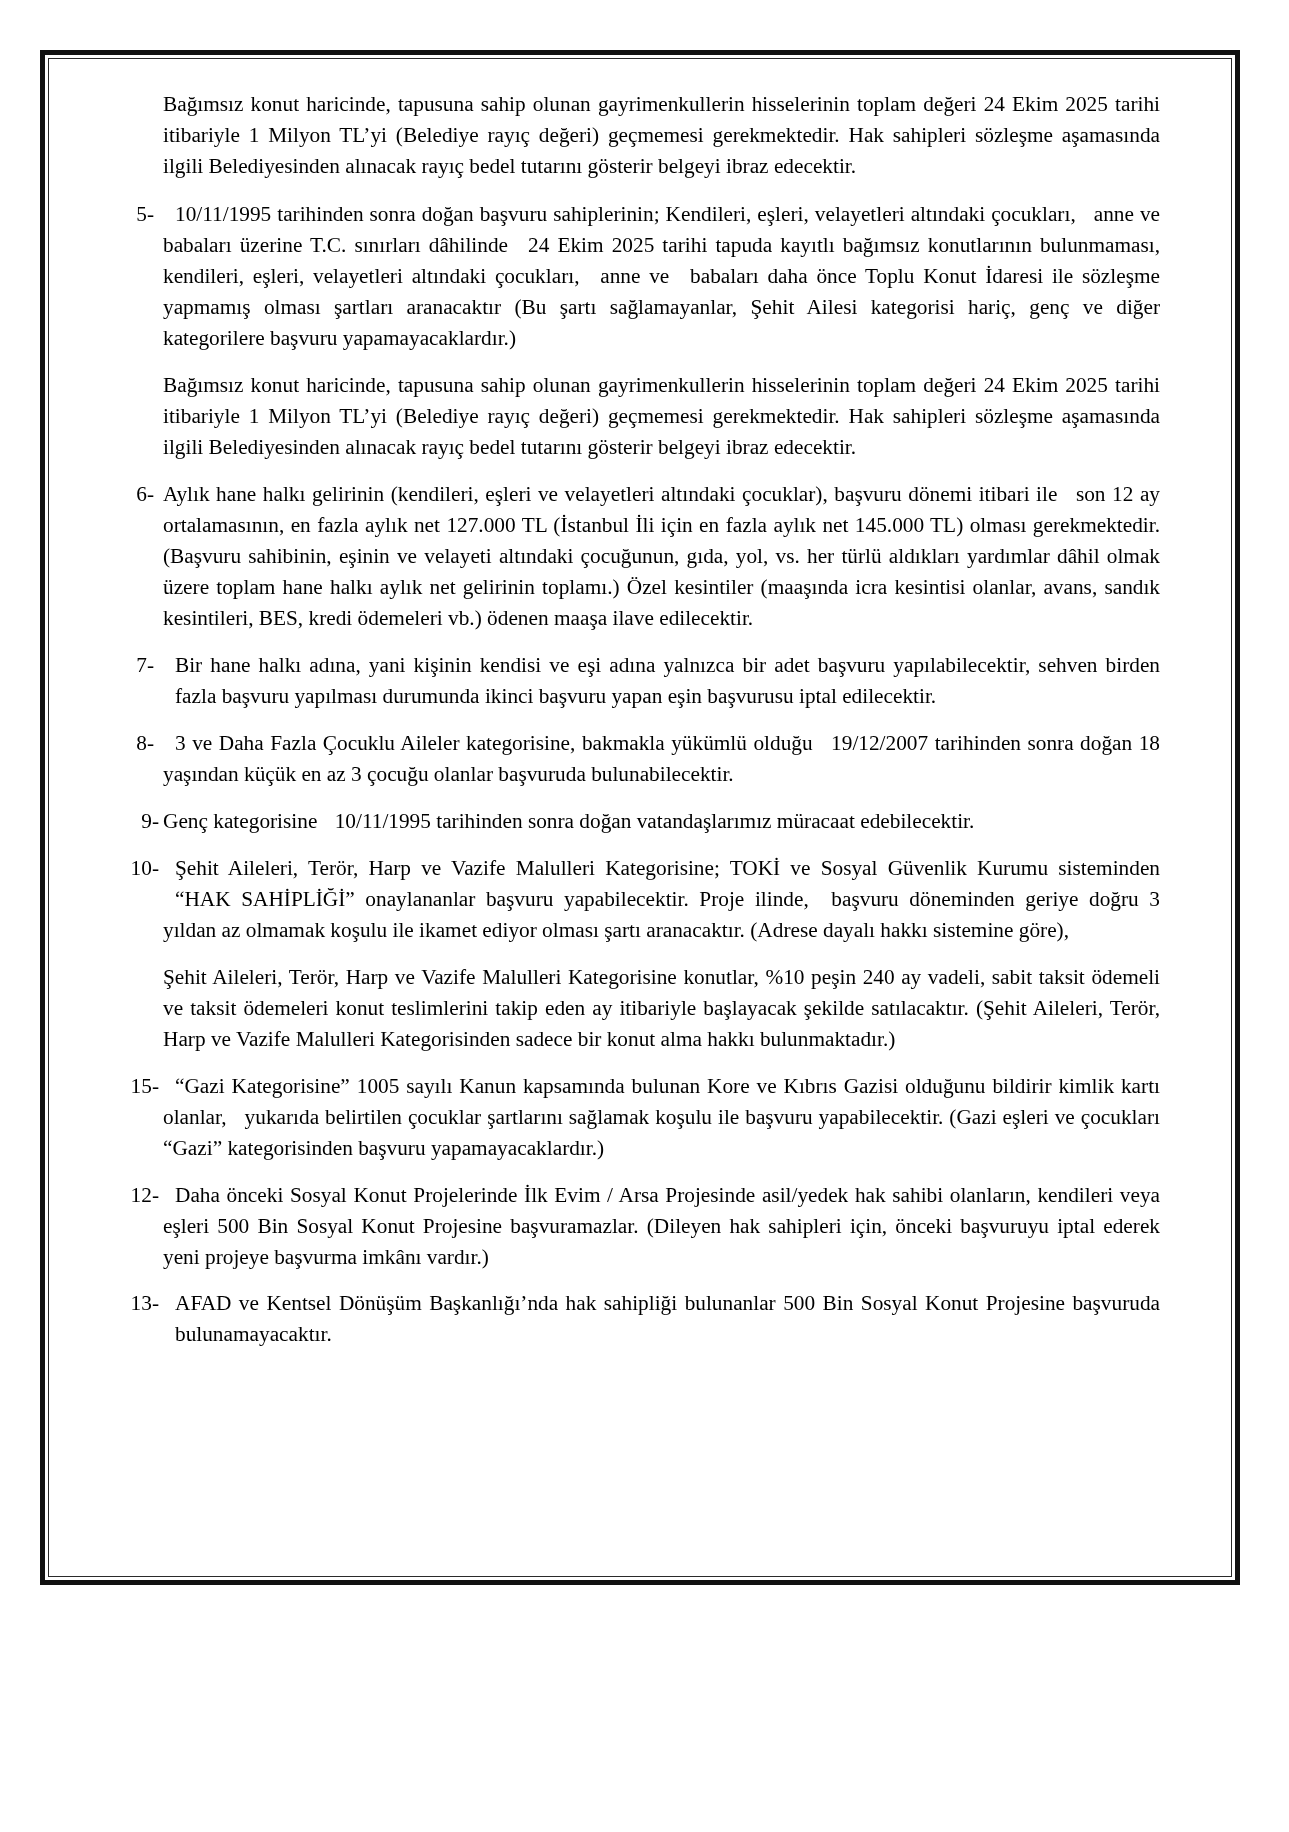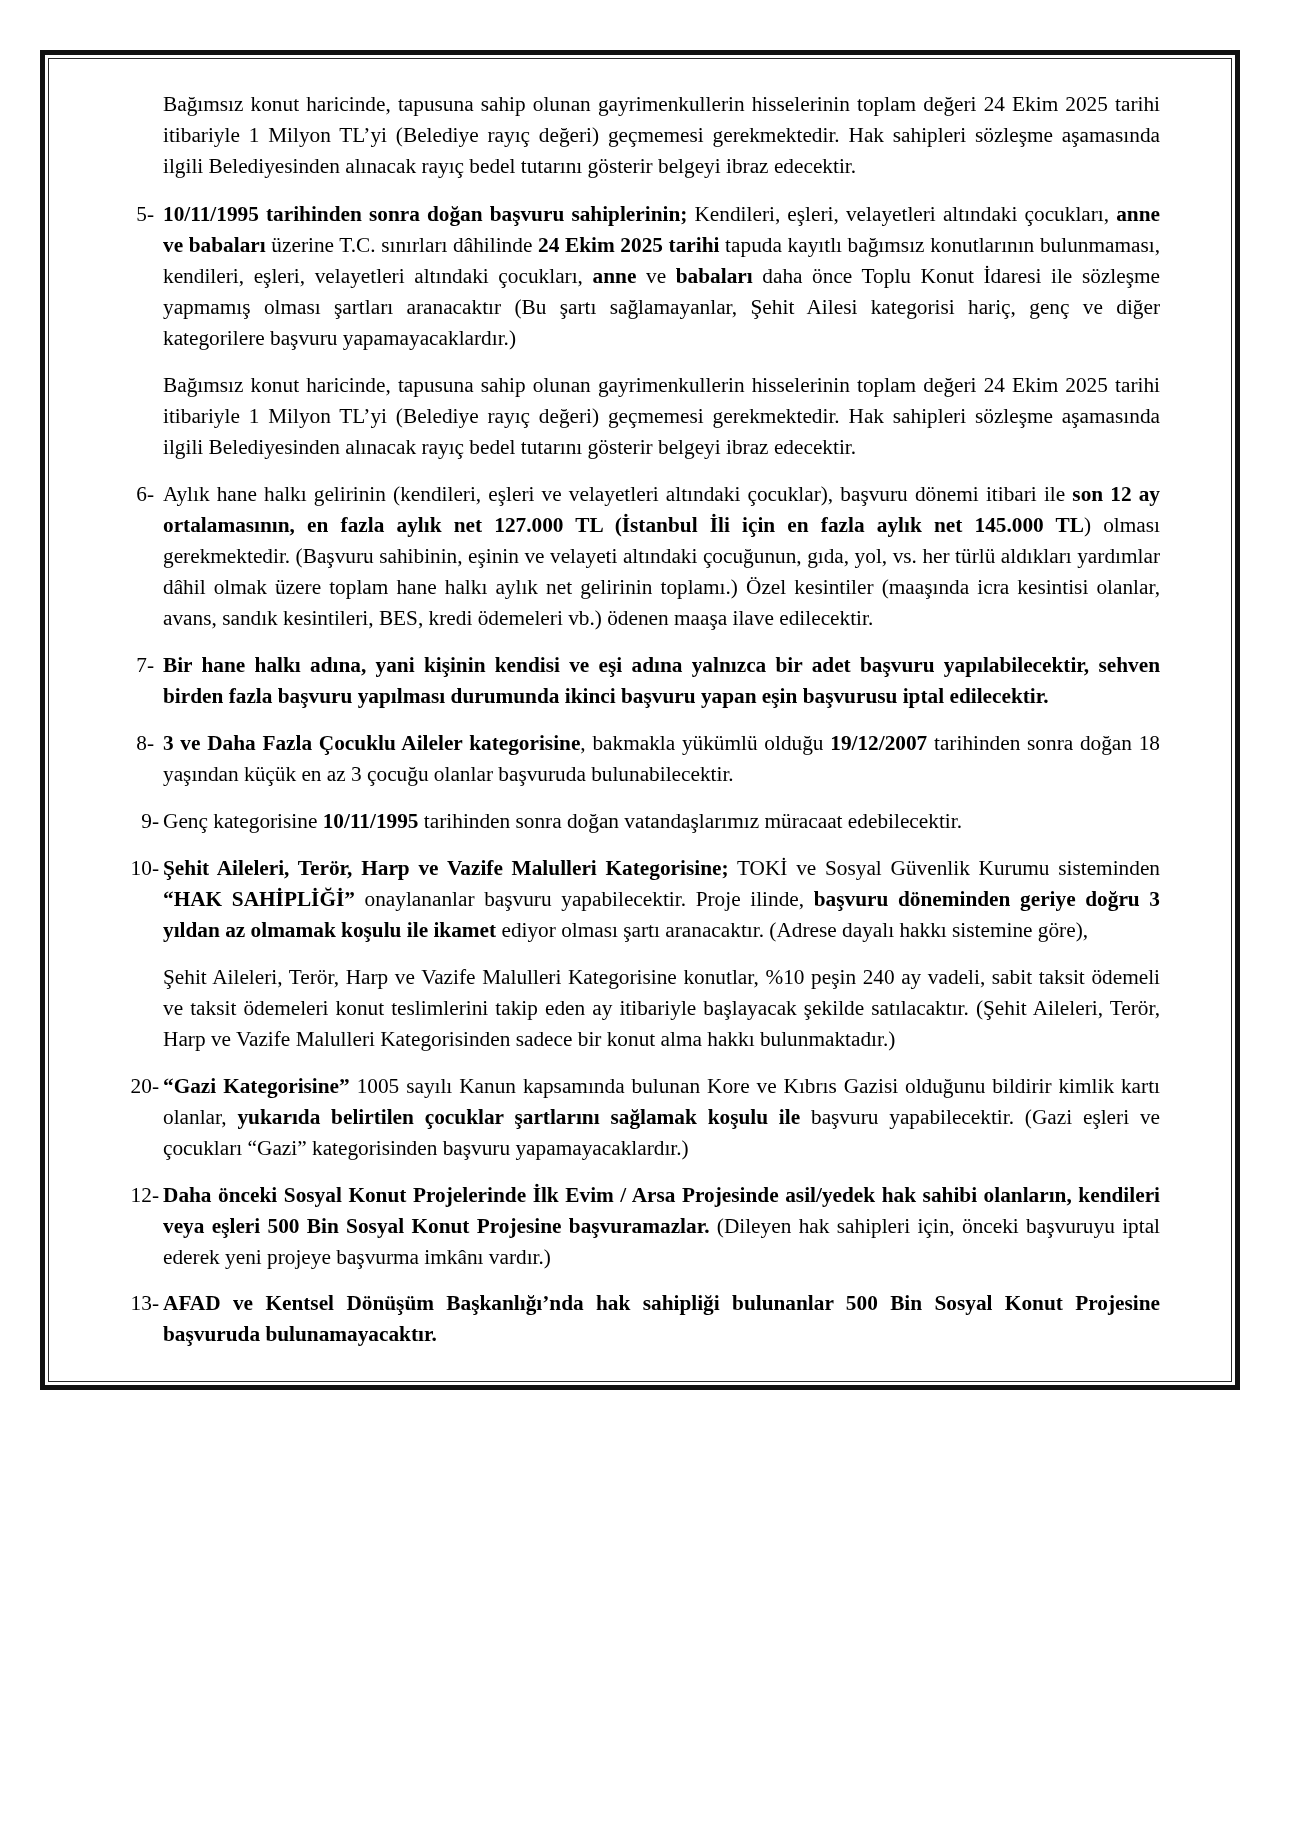--- a/index.html
+++ b/index.html
@@ -15,21 +15,21 @@
     position: relative;
     overflow: hidden;
   }
 
   
   .page-frame {
     position: absolute;
     left: 40px;
     top: 50px;
     width: 1200px;
-    height: 1340px;
+    height: 1535px;
     border: 5px solid #111111;
     box-sizing: border-box;
     background: #ffffff;
   }
   .page-frame-inner {
     position: absolute;
     left: 3px;
     top: 3px;
     right: 3px;
     bottom: 3px;
@@ -87,21 +87,21 @@
   }
   .item-body .para:last-child {
     margin-bottom: 0;
   }
   .item-body .sub-para {
     margin-top: 16px;
     margin-bottom: 0;
   }
 
   
-  b, .b { font-weight: bold; }
+  b, .b { font-weight: normal; margin-left: 12px; }
 
   
   .para:last-line { text-align: left; }
 </style>
 </head>
 <body>
 
 <div class="page-frame">
   <div class="page-frame-inner"></div>
 
@@ -147,21 +147,21 @@
 
     <div class="item">
       <div class="item-marker wide">10-</div>
       <div class="item-body">
         <p class="para"><b>Şehit Aileleri, Terör, Harp ve Vazife Malulleri Kategorisine;</b><span> TOKİ ve Sosyal Güvenlik Kurumu sisteminden </span><b>“HAK SAHİPLİĞİ”</b><span> onaylananlar başvuru yapabilecektir. Proje ilinde, </span><b>başvuru döneminden geriye doğru 3 yıldan az olmamak koşulu ile ikamet</b><span> ediyor olması şartı aranacaktır. (Adrese dayalı hakkı sistemine göre),</span></p>
         <p class="para sub-para">Şehit Aileleri, Terör, Harp ve Vazife Malulleri Kategorisine konutlar, %10 peşin 240 ay vadeli, sabit taksit ödemeli ve taksit ödemeleri konut teslimlerini takip eden ay itibariyle başlayacak şekilde satılacaktır. (Şehit Aileleri, Terör, Harp ve Vazife Malulleri Kategorisinden sadece bir konut alma hakkı bulunmaktadır.)</p>
       </div>
     </div>
 
     <div class="item">
-      <div class="item-marker wide">20-</div>
+      <div class="item-marker wide">15-</div>
       <div class="item-body">
         <p class="para"><b>“Gazi Kategorisine”</b><span> 1005 sayılı Kanun kapsamında bulunan Kore ve Kıbrıs Gazisi olduğunu bildirir kimlik kartı olanlar, </span><b>yukarıda belirtilen çocuklar şartlarını sağlamak koşulu ile</b><span> başvuru yapabilecektir. (Gazi eşleri ve çocukları “Gazi” kategorisinden başvuru yapamayacaklardır.)</span></p>
       </div>
     </div>
 
     <div class="item">
       <div class="item-marker wide">12-</div>
       <div class="item-body">
         <p class="para"><b>Daha önceki Sosyal Konut Projelerinde İlk Evim / Arsa Projesinde asil/yedek hak sahibi olanların, kendileri veya eşleri 500 Bin Sosyal Konut Projesine başvuramazlar.</b><span> (Dileyen hak sahipleri için, önceki başvuruyu iptal ederek yeni projeye başvurma imkânı vardır.)</span></p>
       </div>

